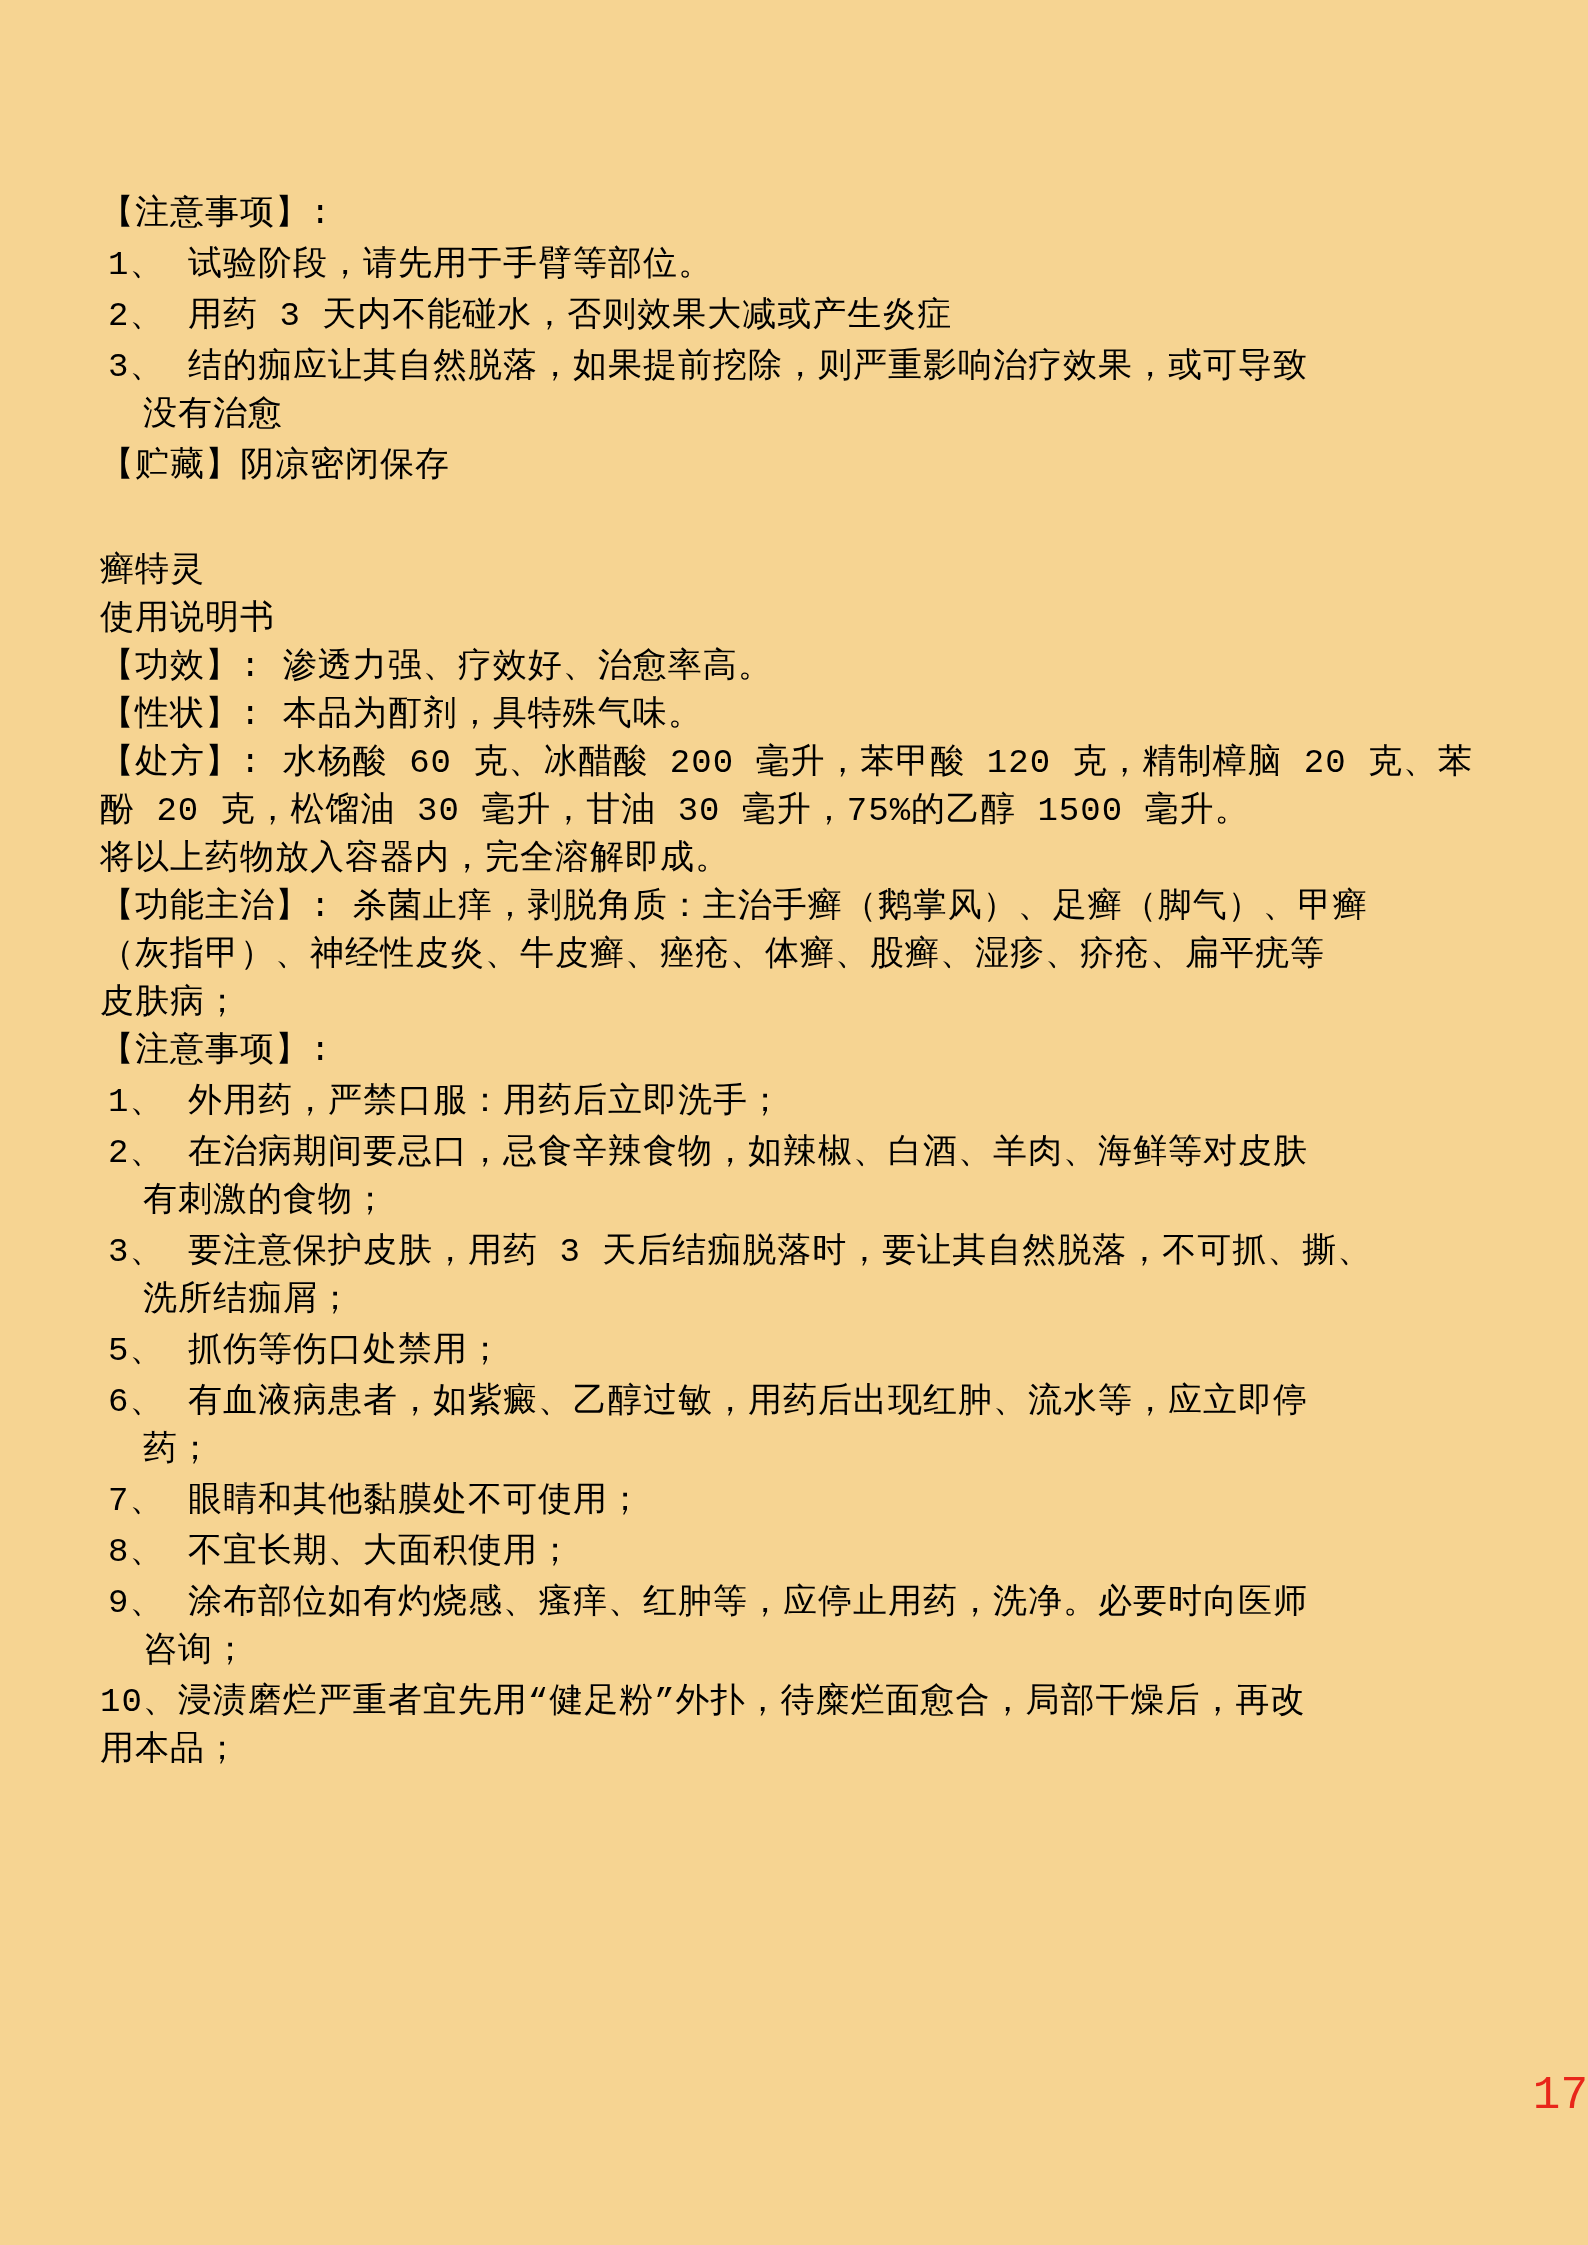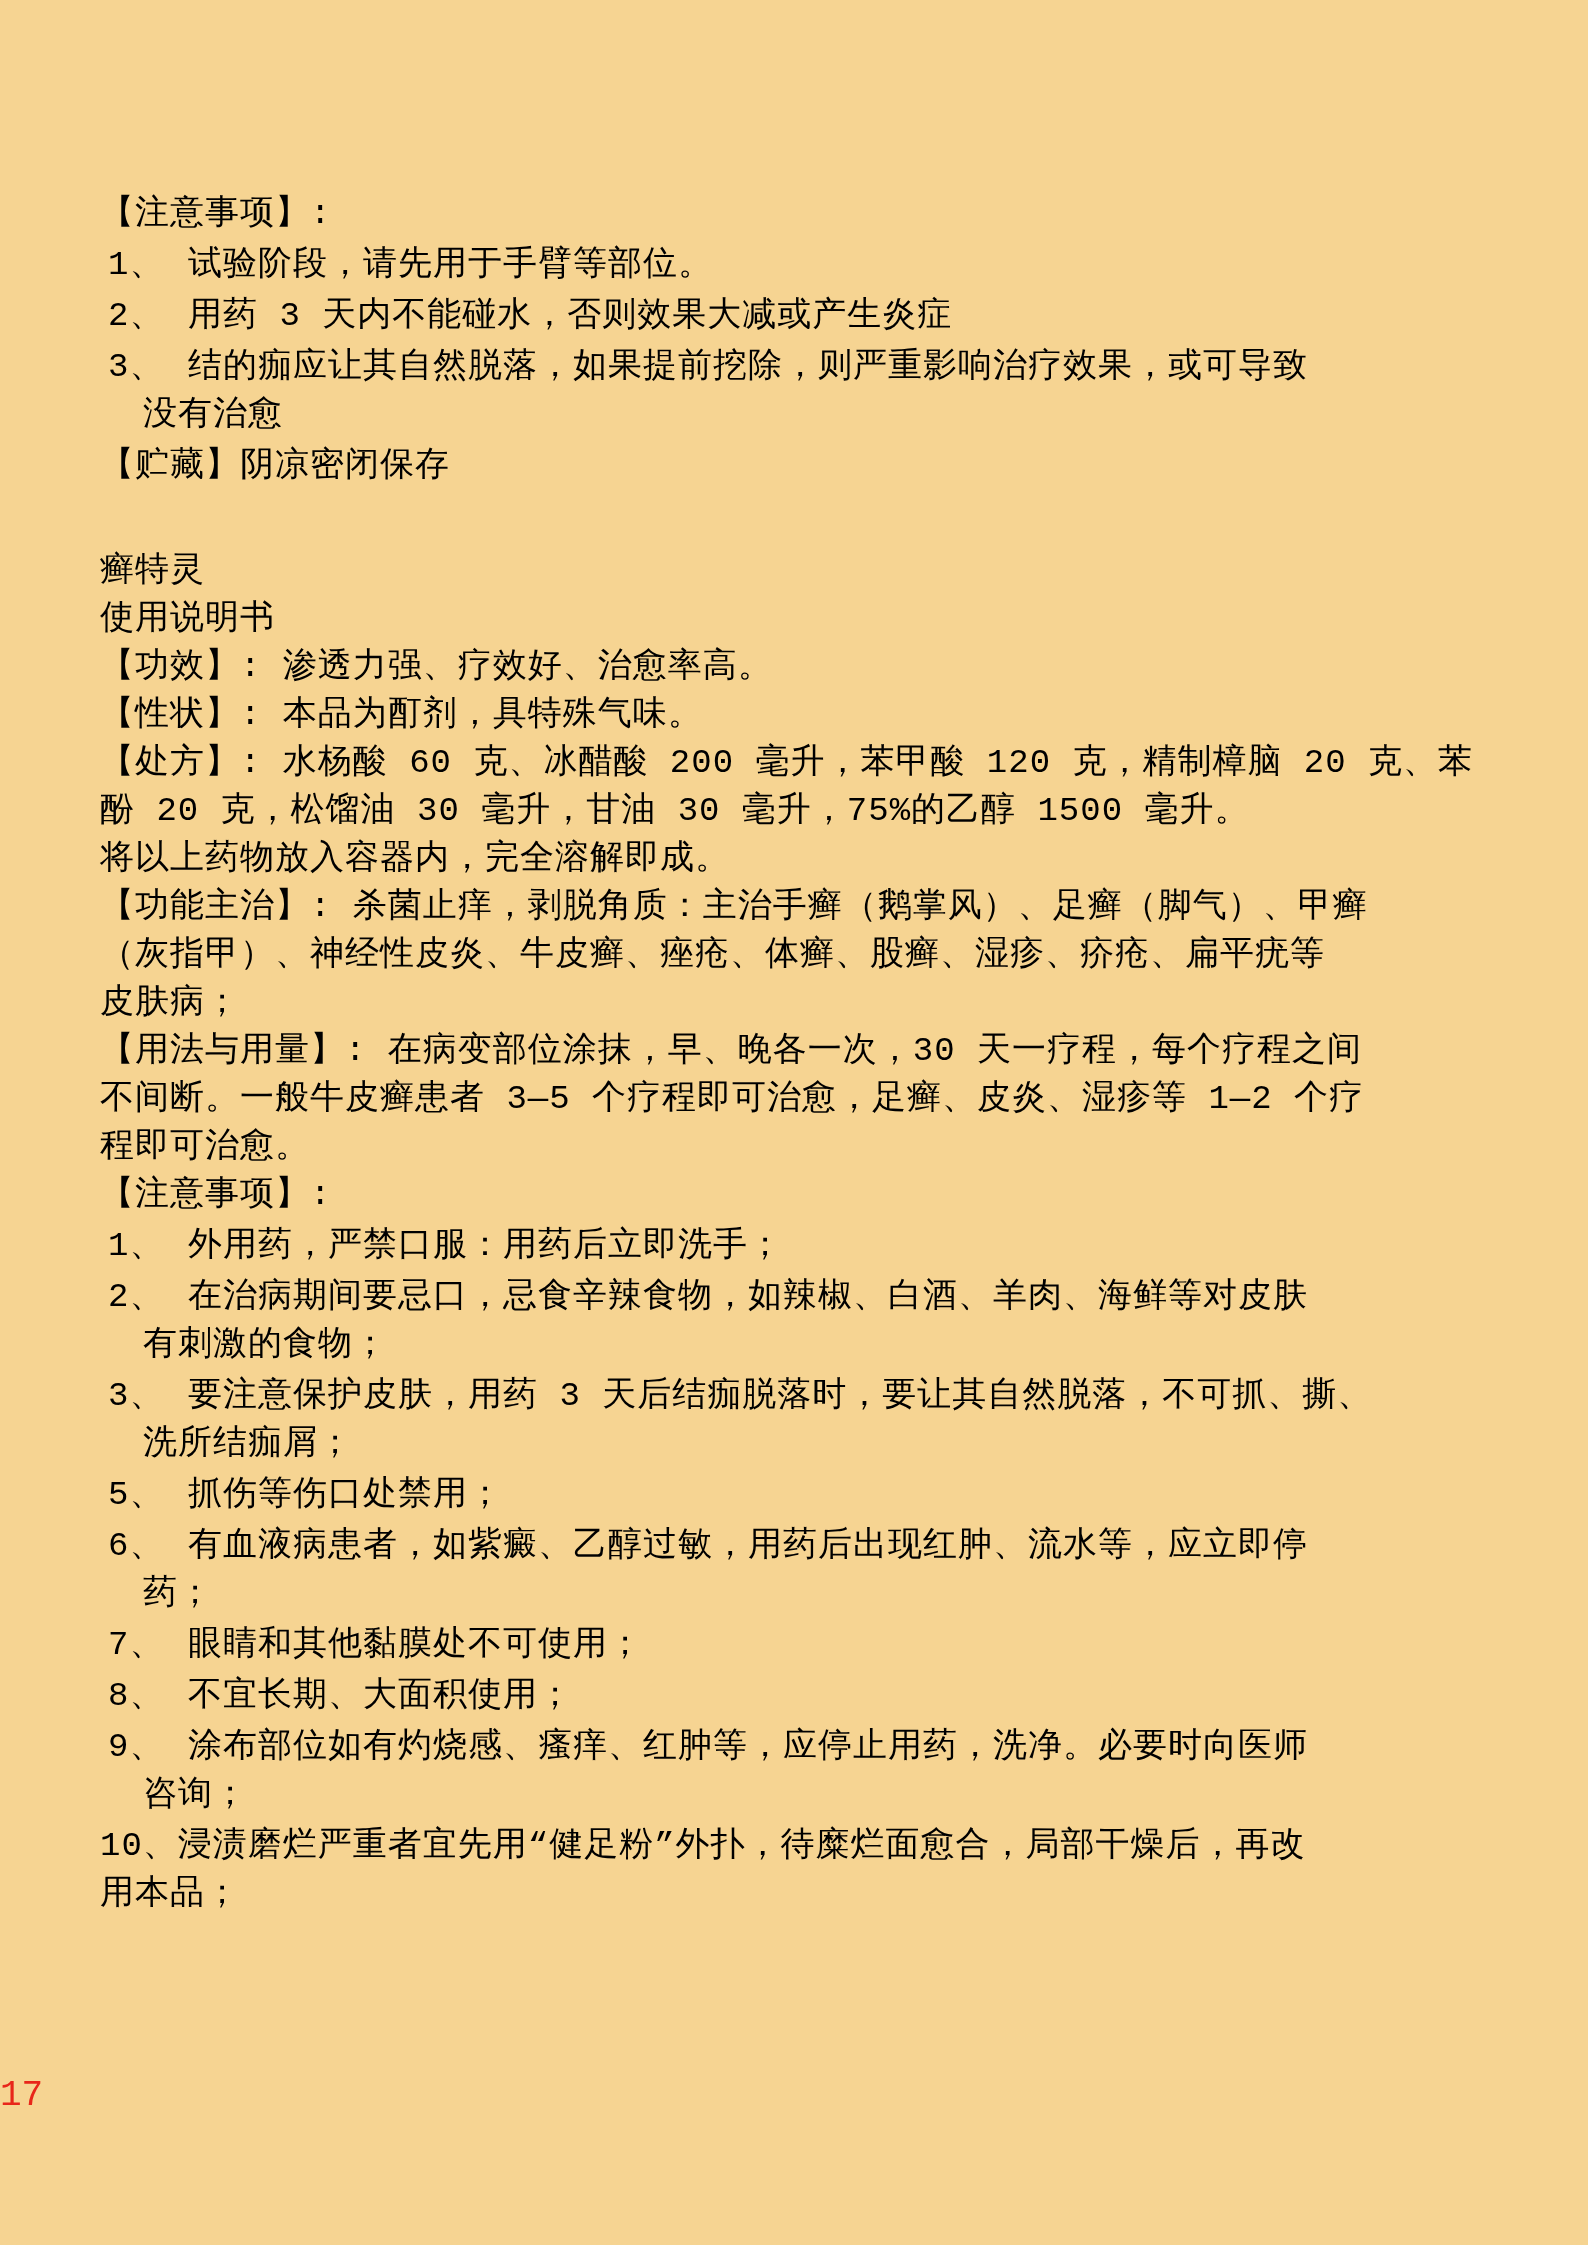--- a/index.html
+++ b/index.html
@@ -43,22 +43,22 @@
     text-indent: 0;
     white-space: pre-wrap;
   }
   .li-flat .num { display: inline; text-align: center; }
   .spacer { height: 57px; }
   .footer {
     position: absolute;
     left: 0;
     top: 2076px;
     width: 100%;
-    text-align: left;
-    font-size: 36px;
+    text-align: right;
+    font-size: 46px;
     line-height: 40px;
   }
 </style>
 </head>
 <body style="background-color: rgb(246, 212, 146); color: rgb(0, 0, 0);">
 
 <div class="page">
   <div class="content" id="content">
       <p class="para">【注意事项】:</p>
       <div class="li"><span class="num">1、</span><span class="txt">试验阶段，请先用于手臂等部位。</span></div>
@@ -70,23 +70,20 @@
       <p class="para">癣特灵</p>
       <p class="para">使用说明书</p>
       <p class="para">【功效】: 渗透力强、疗效好、治愈率高。</p>
       <p class="para">【性状】: 本品为酊剂，具特殊气味。</p>
       <p class="para">【处方】: 水杨酸 60 克、冰醋酸 200 毫升，苯甲酸 120 克，精制樟脑 20 克、苯
 酚 20 克，松馏油 30 毫升，甘油 30 毫升，75%的乙醇 1500 毫升。</p>
       <p class="para">将以上药物放入容器内，完全溶解即成。</p>
       <p class="para">【功能主治】: 杀菌止痒，剥脱角质：主治手癣（鹅掌风）、足癣（脚气）、甲癣
 （灰指甲）、神经性皮炎、牛皮癣、痤疮、体癣、股癣、湿疹、疥疮、扁平疣等
 皮肤病；</p>
-      <p class="para">【用法与用量】: 在病变部位涂抹，早、晚各一次，30 天一疗程，每个疗程之间
-不间断。一般牛皮癣患者 3—5 个疗程即可治愈，足癣、皮炎、湿疹等 1—2 个疗
-程即可治愈。</p>
       <p class="para">【注意事项】:</p>
       <div class="li"><span class="num">1、</span><span class="txt">外用药，严禁口服：用药后立即洗手；</span></div>
       <div class="li"><span class="num">2、</span><span class="txt">在治病期间要忌口，忌食辛辣食物，如辣椒、白酒、羊肉、海鲜等对皮肤
 有刺激的食物；</span></div>
       <div class="li"><span class="num">3、</span><span class="txt">要注意保护皮肤，用药 3 天后结痂脱落时，要让其自然脱落，不可抓、撕、
 洗所结痂屑；</span></div>
       <div class="li"><span class="num">5、</span><span class="txt">抓伤等伤口处禁用；</span></div>
       <div class="li"><span class="num">6、</span><span class="txt">有血液病患者，如紫癜、乙醇过敏，用药后出现红肿、流水等，应立即停
 药；</span></div>
       <div class="li"><span class="num">7、</span><span class="txt">眼睛和其他黏膜处不可使用；</span></div>

